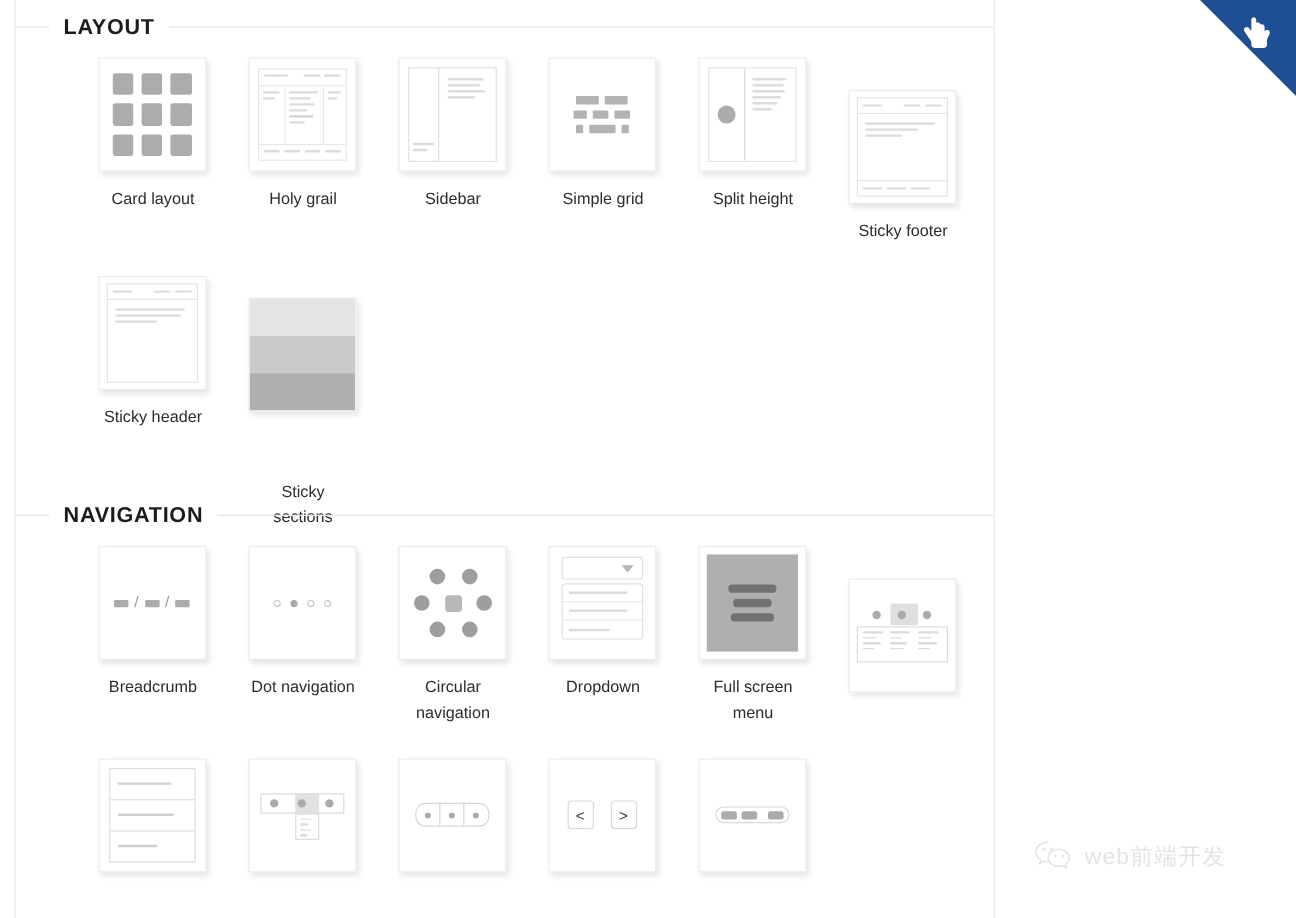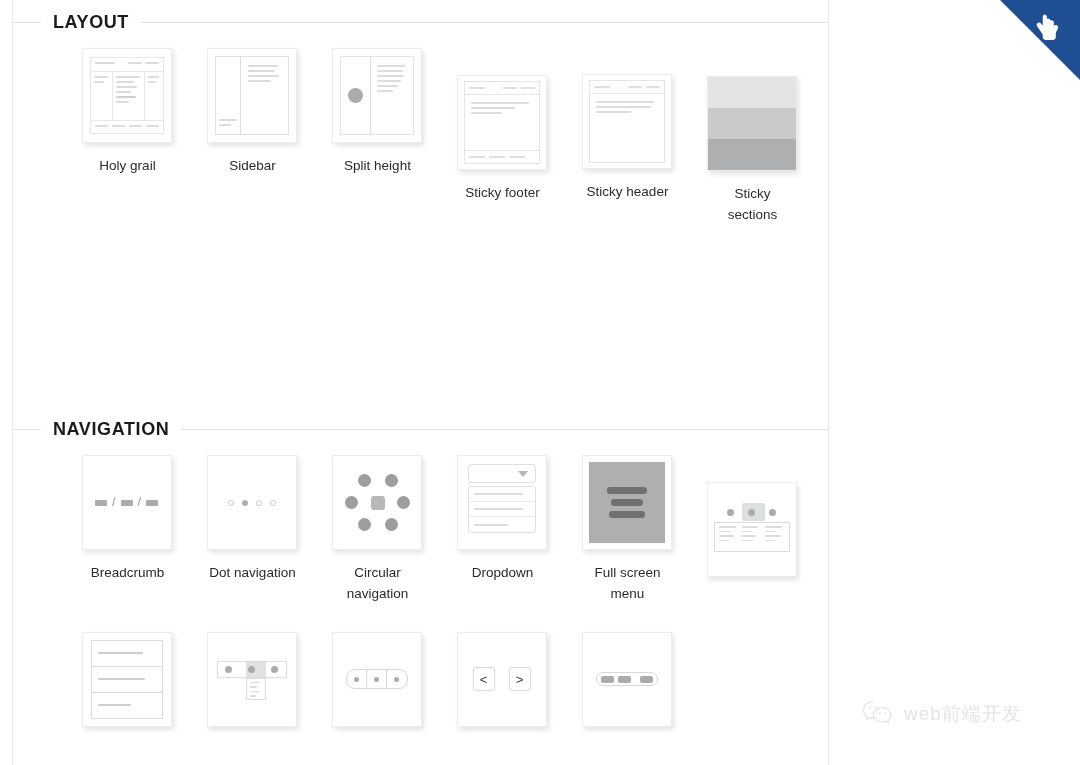--- a/index.html
+++ b/index.html
@@ -278,20 +278,38 @@
 
     <div class="section" style="top:0;">
       <div class="sec-head">
         <div class="rule-left"></div>
         <div class="sec-title">LAYOUT</div>
         <div class="rule-right"></div>
       </div>
 
       <div class="grid">
 
+        <div class="tile">
+          <div class="thumb-wrap">
+            <div class="thumb">
+              <div class="art-cards">
+                <i></i>
+                  <i></i>
+                  <i></i>
+                  <i></i>
+                  <i></i>
+                  <i></i>
+                  <i></i>
+                  <i></i>
+                  <i></i>
+              </div>
+            </div>
+          </div>
+          <div class="caption">Card layout</div>
+        </div>
 
         <div class="tile">
           <div class="thumb-wrap">
             <div class="thumb">
               <div class="hg">
                 <div class="hg-top">
                   <div class="ln" style="width:20px;"></div>
                   <div style="flex:1"></div>
                   <div class="ln" style="width:14px;"></div>
                   <div class="ln" style="width:14px;"></div>
@@ -342,20 +360,43 @@
                   <div class="ln" style="width:82%;"></div>
                   <div class="ln" style="width:95%;"></div>
                   <div class="ln" style="width:70%;"></div>
                 </div>
               </div>
             </div>
           </div>
           <div class="caption">Sidebar</div>
         </div>
 
+        <div class="tile">
+          <div class="thumb-wrap">
+            <div class="thumb">
+              <div class="sg">
+                <div class="sg-row">
+                    <b style="width:19px"></b>
+                    <b style="width:19px"></b>
+                  </div>
+                <div class="sg-row">
+                    <b style="width:11px"></b>
+                    <b style="width:13px"></b>
+                    <b style="width:13px"></b>
+                  </div>
+                <div class="sg-row">
+                    <b style="width:6px"></b>
+                    <b style="width:22px"></b>
+                    <b style="width:6px"></b>
+                  </div>
+              </div>
+            </div>
+          </div>
+          <div class="caption">Simple grid</div>
+        </div>
 
         <div class="tile">
           <div class="thumb-wrap">
             <div class="thumb">
               <div class="ss">
                 <div class="ss-l">
                   <div class="ss-dot"></div>
                 </div>
                 <div class="ss-r">
                   <div class="ln" style="width:94%;"></div>
@@ -411,21 +452,21 @@
                   <div class="ln" style="width:94%;"></div>
                   <div class="ln" style="width:90%;"></div>
                   <div class="ln" style="width:58%;"></div>
                 </div>
               </div>
             </div>
           </div>
           <div class="caption">Sticky header</div>
         </div>
 
-        <div class="tile" style="margin-top:28px;">
+        <div class="tile" style="margin-top:44px;gap:44px;">
           <div class="thumb-wrap">
             <div class="thumb">
               <div class="sts">
                 <div></div>
                   <div></div>
                   <div></div>
               </div>
             </div>
           </div>
           <div class="caption" style="white-space:pre-line;">Sticky

